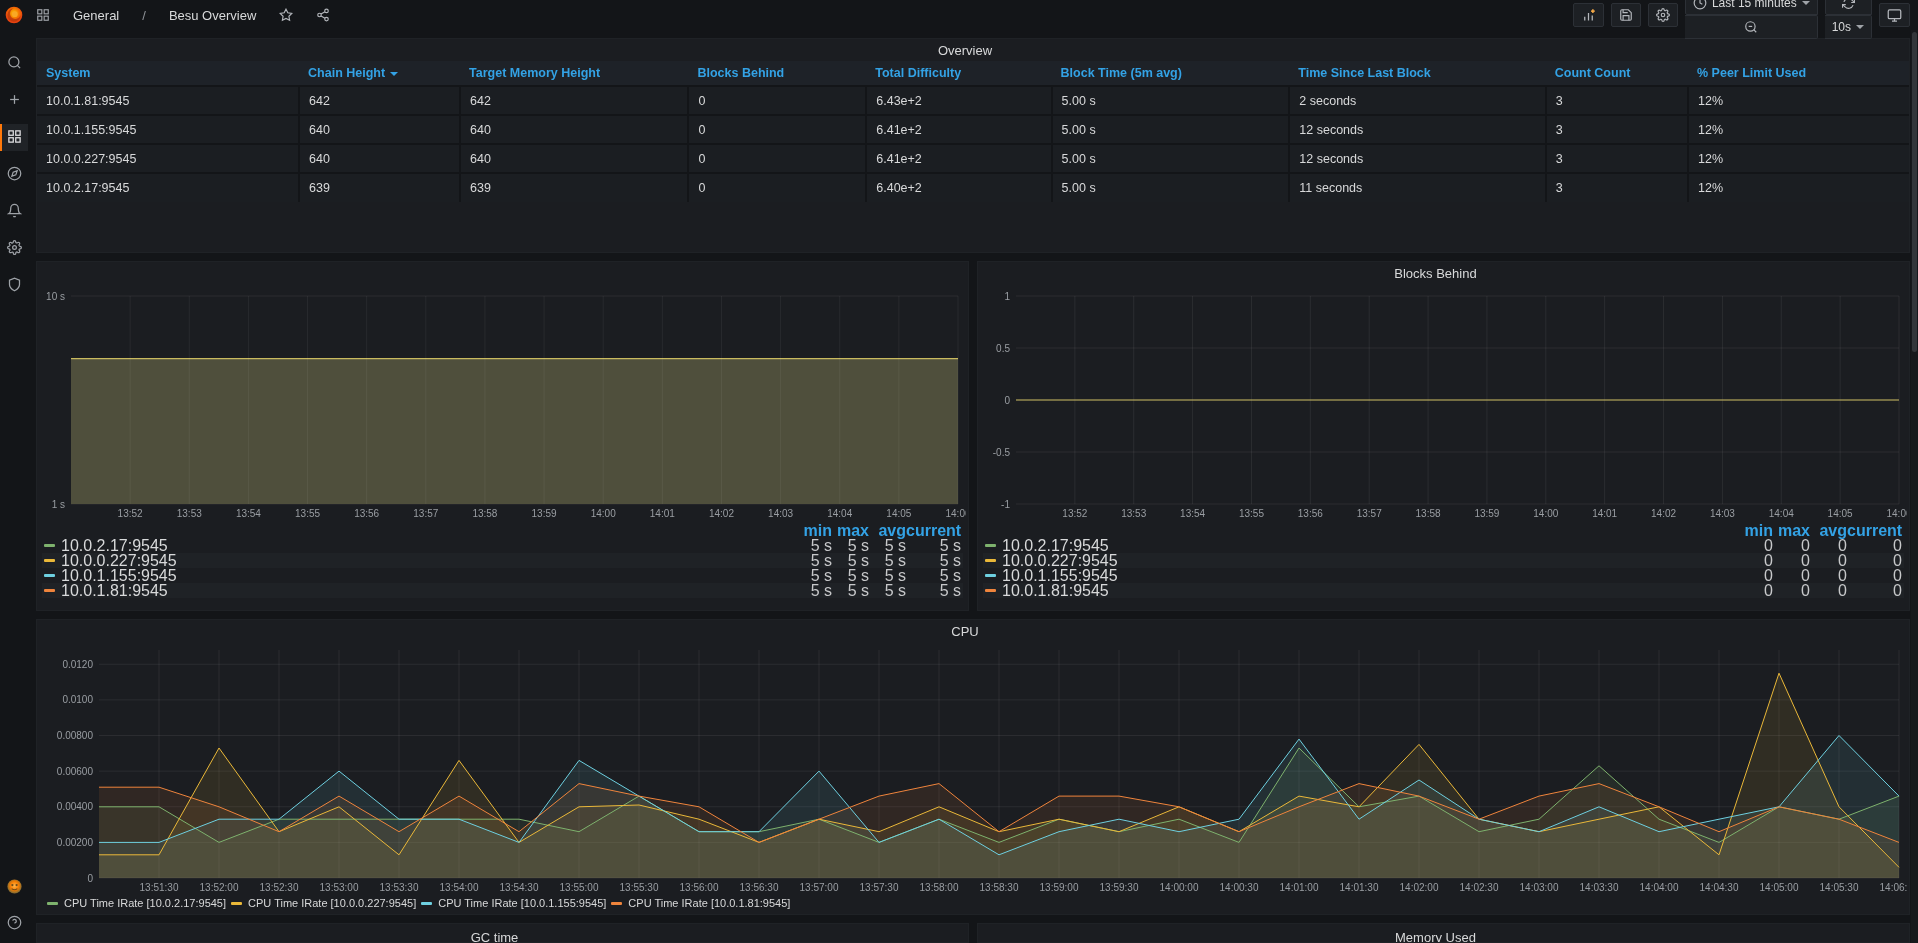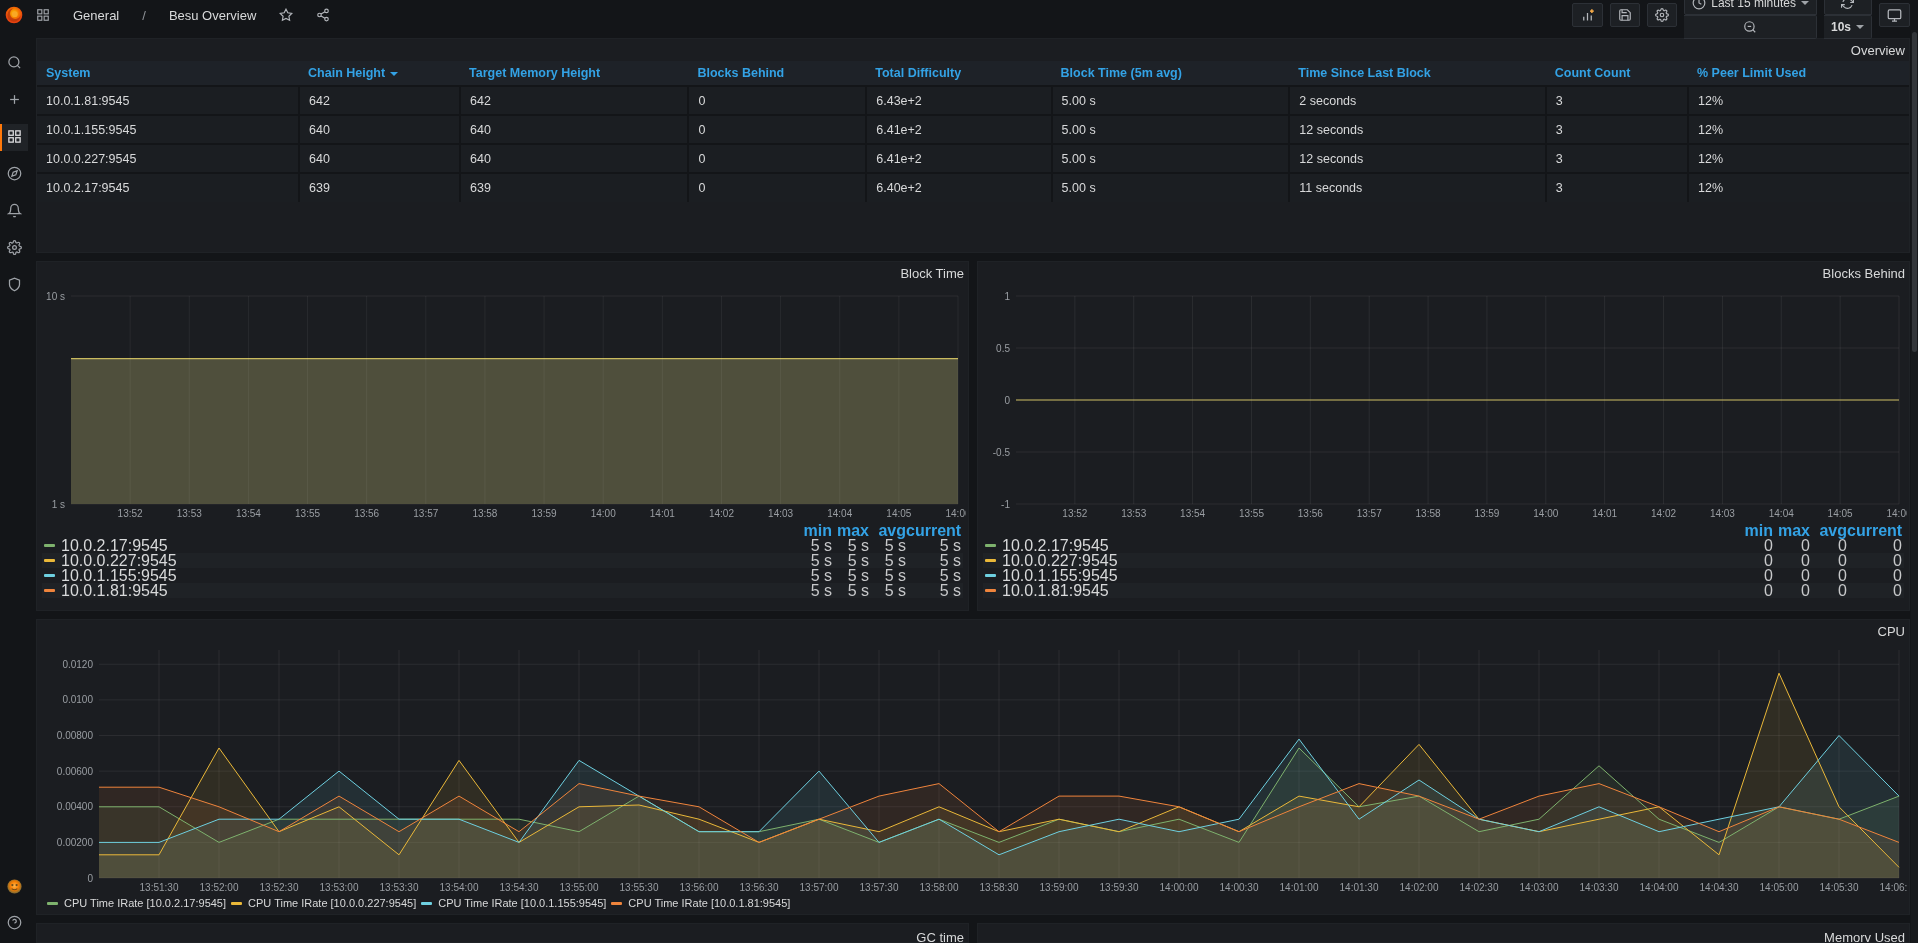--- a/index.html
+++ b/index.html
@@ -14,32 +14,32 @@
   .logo { width:28px; height:30px; display:flex; align-items:center; justify-content:center; }
   .crumb { display:flex; align-items:center; gap:23px; margin-left:8px; color:#d8d9da; font-size:13px; }
   .crumb .sep { color:#8e9297; }
   .crumb svg, .navbar svg { display:block; }
   .nav-right { margin-left:auto; margin-right:8px; display:flex; align-items:center; gap:7px; }
   .nav-btn { height:24px; min-width:28px; padding:0 7px; display:flex; align-items:center; justify-content:center; gap:5px;
     background:#1d2024; border:1px solid #2c3036; border-radius:2px; color:#b4b7bc; font-size:12px; cursor:pointer; }
   .nav-group { display:flex; align-items:stretch;flex-direction:column; }
   .nav-group .nav-btn { border-radius:0; border-left-width:0; }
   .nav-group .nav-btn:first-child { border-radius:2px 0 0 2px; border-left-width:1px; }
-  .nav-group .nav-btn:last-child { border-radius:0 2px 2px 0;font-weight:bold; }
+  .nav-group .nav-btn:last-child { border-radius:0 2px 2px 0; }
   .nav-btn .lbl { color:#d8d9da; }
   .caret-down { width:0; height:0; border-left:4px solid transparent; border-right:4px solid transparent; border-top:4px solid #9fa3a8; }
   
   .sidebar { position:absolute; left:0; top:30px; width:28px; height:913px; background:#131518; display:flex; flex-direction:column; align-items:center; z-index:4; }
   .side-item { width:28px; height:27px; display:flex; align-items:center; justify-content:center; color:#9fa3a8; cursor:pointer; position:relative; margin-top:10px; }
   .side-item.active { background:#202327; color:#e3e4e6; }
   .side-item.active::before { content:""; position:absolute; left:0; top:0; bottom:0; width:2px; background:#ff780a; }
   .side-bottom { margin-top:auto; display:flex; flex-direction:column; align-items:center; margin-bottom:6px; }
   
   .panel { position:absolute; background:#1b1d21; border:1px solid #1f2226; overflow:hidden; }
-  .panel-title { position:absolute; left:0; right:4px; top:4px; text-align:right; font-size:13px; color:#d8d9da; cursor:pointer; }
+  .panel-title { position:absolute; left:0; right:16px; top:4px; text-align:center; font-size:13px; color:#d8d9da; cursor:pointer; }
   
   table.ovt { border-collapse:collapse; width:100%; table-layout:fixed; margin-top:22px; }
   table.ovt th { background:#1e2228; color:#33a2e5; font-weight:700; font-size:12.5px; text-align:left; height:25px; padding:0 0 0 9px; }
   table.ovt td { background:#1b1e22; color:#d8d9da; font-size:12.5px; height:29px; padding:0 0 0 9px;
     border-top:2px solid #131518; border-right:2px solid #131518; }
   table.ovt td:last-child { border-right:none; }
   td.c-green { color:#7eb26d; }
   td.c-red { color:#e24d42; }
   .sortcaret { display:inline-block; margin-left:5px; width:0; height:0; border-left:4px solid transparent; border-right:4px solid transparent; border-top:4px solid #33a2e5; vertical-align:middle; }
   
@@ -314,21 +314,20 @@
           <td class="">5.00 s</td>
           <td class="c-green">11 seconds</td>
           <td class="">3</td>
           <td class="c-red">12%</td>
         </tr>
       </tbody>
   </table>
 </div>
 
 <div class="panel" id="panel-blocktime" style="left:36px; top:261px; width:933px; height:350px;">
-  <div class="panel-title">Block Time</div>
   <svg class="chart" id="chart-block-time" style="left:4px; top:22px;" width="925" height="236">
       <line x1="30" y1="220" x2="917" y2="220" stroke="rgba(255,255,255,0.07)" stroke-width="1"></line>
       <text x="24" y="223.5" text-anchor="end" font-size="10" fill="#9a9ea3">1 s</text>
       <line x1="30" y1="12" x2="917" y2="12" stroke="rgba(255,255,255,0.07)" stroke-width="1"></line>
       <text x="24" y="15.5" text-anchor="end" font-size="10" fill="#9a9ea3">10 s</text>
       <path d="M 30 74.6 L 89.1 74.6 L 148.3 74.6 L 207.4 74.6 L 266.5 74.6 L 325.7 74.6 L 384.8 74.6 L 443.9 74.6 L 503.1 74.6 L 562.2 74.6 L 621.3 74.6 L 680.5 74.6 L 739.6 74.6 L 798.7 74.6 L 857.9 74.6 L 917.0 74.6 L 917 220 L 30 220 Z" fill="#4f4f3c" stroke="none"></path>
       <path d="M 30 74.6 L 89.1 74.6 L 148.3 74.6 L 207.4 74.6 L 266.5 74.6 L 325.7 74.6 L 384.8 74.6 L 443.9 74.6 L 503.1 74.6 L 562.2 74.6 L 621.3 74.6 L 680.5 74.6 L 739.6 74.6 L 798.7 74.6 L 857.9 74.6 L 917.0 74.6" fill="none" stroke="#c9ba5f" stroke-width="1.2"></path>
       <line x1="89.13333333333333" y1="12" x2="89.13333333333333" y2="220" stroke="rgba(255,255,255,0.06)" stroke-width="1"></line>
       <line x1="148.26666666666665" y1="12" x2="148.26666666666665" y2="220" stroke="rgba(255,255,255,0.06)" stroke-width="1"></line>
       <line x1="207.4" y1="12" x2="207.4" y2="220" stroke="rgba(255,255,255,0.06)" stroke-width="1"></line>

